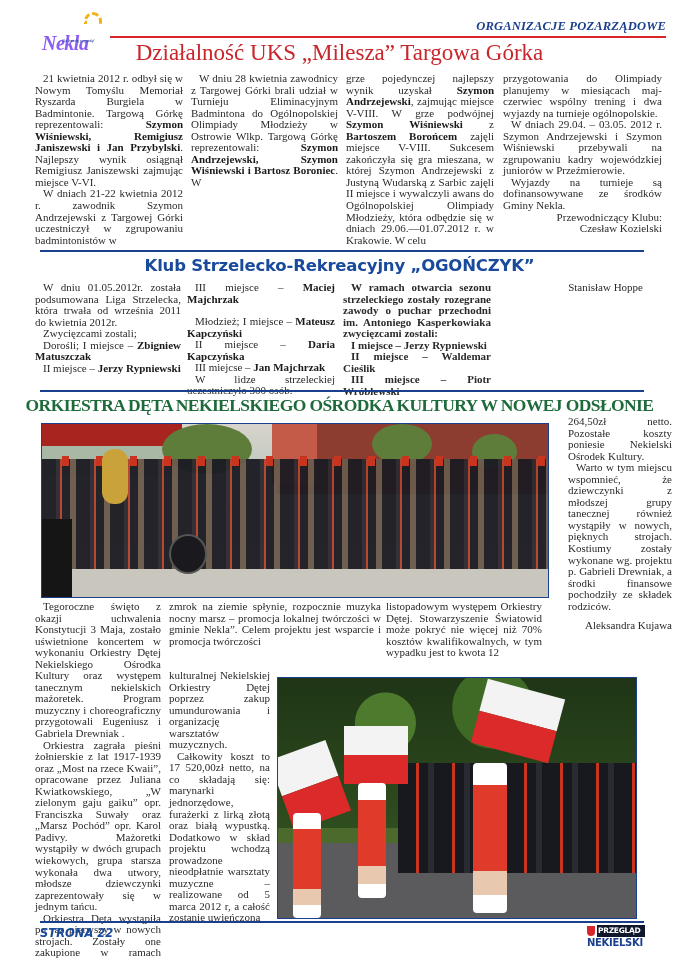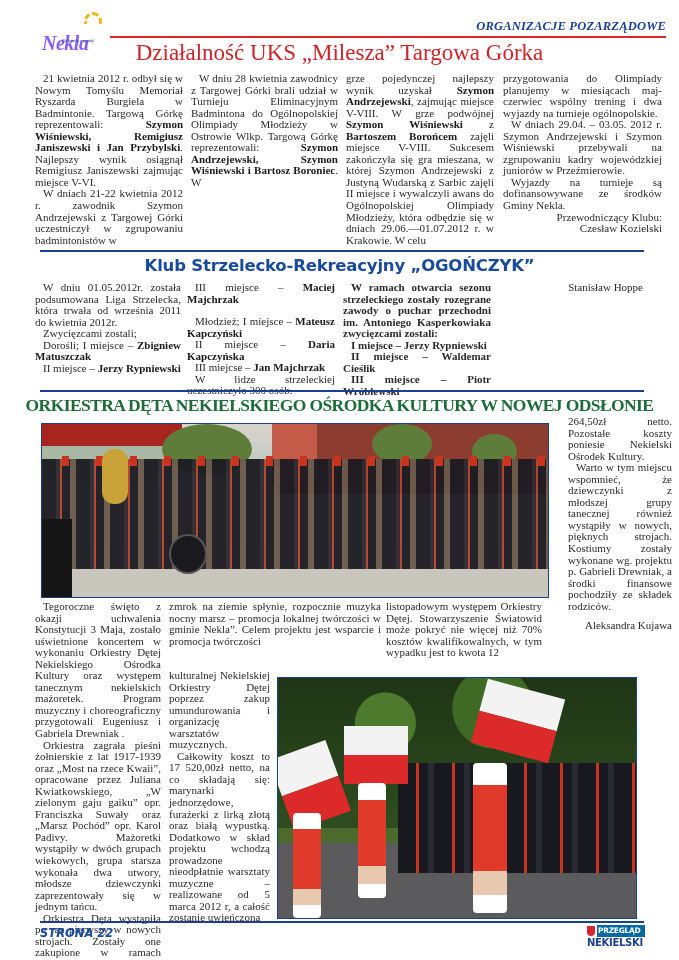--- a/index.html
+++ b/index.html
@@ -72,21 +72,21 @@
   .flag { position:absolute; }
   .flag .w { display:block; width:100%; height:50%; background:#f3f3f3; }
   .flag .r { display:block; width:100%; height:50%; background:#dc2a2a; }
   .girl { position:absolute; width:28px; border-radius:4px; background:linear-gradient(#ffffff 0 15%, #e03a2a 15% 60%, #e03a2a 60% 72%, #e8c9b0 72% 88%, #ffffff 88%); }
 
   
   #footer-rule { left: 40px; top: 921px; width: 604px; height: 2px; background: #1a3f8c; }
   #page-number { left: 40px; top: 926px; font-family:"DejaVu Sans", sans-serif; font-weight:bold; font-style:italic; font-size:11.5px; color:#1a4a9c; }
   #pub-logo { right: 34px; top: 925px; width: 58px; height: 26px; }
   #pub-logo .shield { position:absolute; left:0; top:1px; width:8px; height:10px; background:#d8262b; border-radius:0 0 4px 4px; }
-  #pub-logo .top { position:absolute; left:10px; top:0; width:48px; height:12px; background:#0369a1; color:#fff; font-family:"DejaVu Sans", sans-serif; font-size:7.5px; font-weight:bold; line-height:12px; padding-left:1px; letter-spacing:-0.3px; }
+  #pub-logo .top { position:absolute; left:10px; top:0; width:48px; height:12px; background:#0f172a; color:#fff; font-family:"DejaVu Sans", sans-serif; font-size:7.5px; font-weight:bold; line-height:12px; padding-left:1px; letter-spacing:-0.3px; }
   #pub-logo .bot { position:absolute; left:0; top:12px; width:58px; font-family:"DejaVu Sans", sans-serif; font-size:10px; font-weight:bold; color:#1a3f8c; letter-spacing:-0.3px; }
 </style>
 </head>
 <body>
 
 <div id="logo" class="abs">
   <span class="sun"></span>
   <span class="word">Nekla</span>
   <span class="tag">Na każdą pogodę!</span>
 </div>

